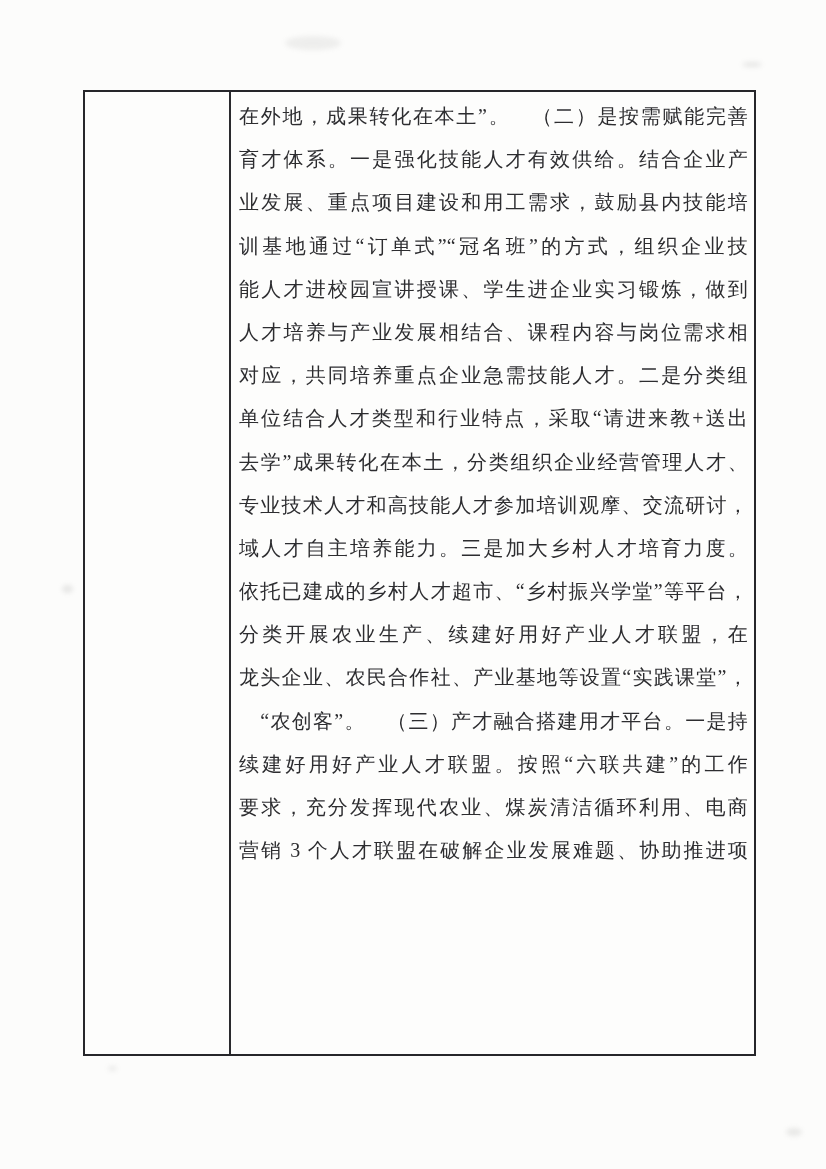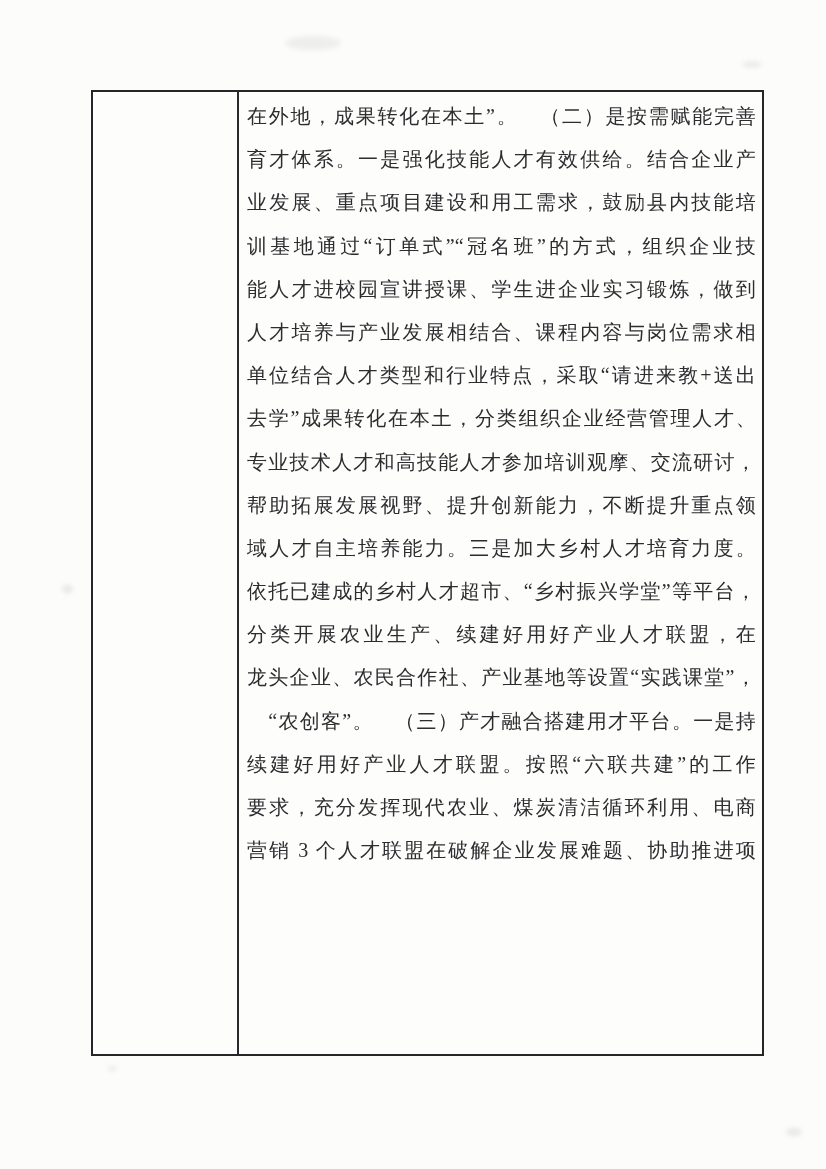--- a/index.html
+++ b/index.html
@@ -14,21 +14,20 @@
     width: 826px; height: 1169px;
     background: #fcfcfb;
   }
   .doc-table {
     position: absolute;
     left: 83px; top: 90px;
     width: 673px; height: 966px;
     border: 2px solid #26262a;
     display: flex;
     background: #fdfdfc;
-    margin-left: 8px;
   }
   .cell-left {
     width: 146px;
     border-right: 2px solid #2a2a2e;
   }
   .cell-right {
     flex: 1;
     padding: 3px 6px 0 8px;
     overflow: hidden;
   }
@@ -80,24 +79,24 @@
   <div class="doc-table">
     <div class="cell-left"></div>
     <div class="cell-right">
       <div class="lines">
           <div class="text-line">在外地，成果转化在本土”。　（二）是按需赋能完善</div>
           <div class="text-line">育才体系。一是强化技能人才有效供给。结合企业产</div>
           <div class="text-line">业发展、重点项目建设和用工需求，鼓励县内技能培</div>
           <div class="text-line">训基地通过“订单式”“冠名班”的方式，组织企业技</div>
           <div class="text-line">能人才进校园宣讲授课、学生进企业实习锻炼，做到</div>
           <div class="text-line">人才培养与产业发展相结合、课程内容与岗位需求相</div>
+          <div class="text-line">对应，共同培养重点企业急需技能人才。二是分类组</div>
           <div class="text-line">单位结合人才类型和行业特点，采取“请进来教+送出</div>
           <div class="text-line">去学”成果转化在本土，分类组织企业经营管理人才、</div>
           <div class="text-line">专业技术人才和高技能人才参加培训观摩、交流研讨，</div>
-          <div class="text-line">帮助拓展发展视野、提升创新能力，不断提升重点领</div>
           <div class="text-line">域人才自主培养能力。三是加大乡村人才培育力度。</div>
           <div class="text-line">依托已建成的乡村人才超市、“乡村振兴学堂”等平台，</div>
           <div class="text-line">分类开展农业生产、续建好用好产业人才联盟，在</div>
           <div class="text-line">龙头企业、农民合作社、产业基地等设置“实践课堂”，</div>
           <div class="text-line">　“农创客”。　（三）产才融合搭建用才平台。一是持</div>
           <div class="text-line">续建好用好产业人才联盟。按照“六联共建”的工作</div>
           <div class="text-line">要求，充分发挥现代农业、煤炭清洁循环利用、电商</div>
           <div class="text-line">营销 3 个人才联盟在破解企业发展难题、协助推进项</div>
         </div>
     </div>

